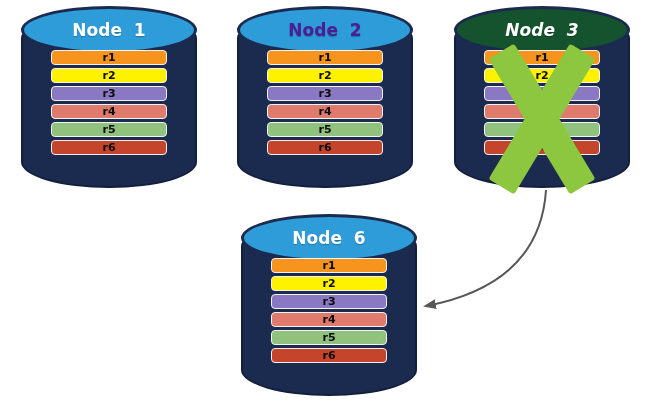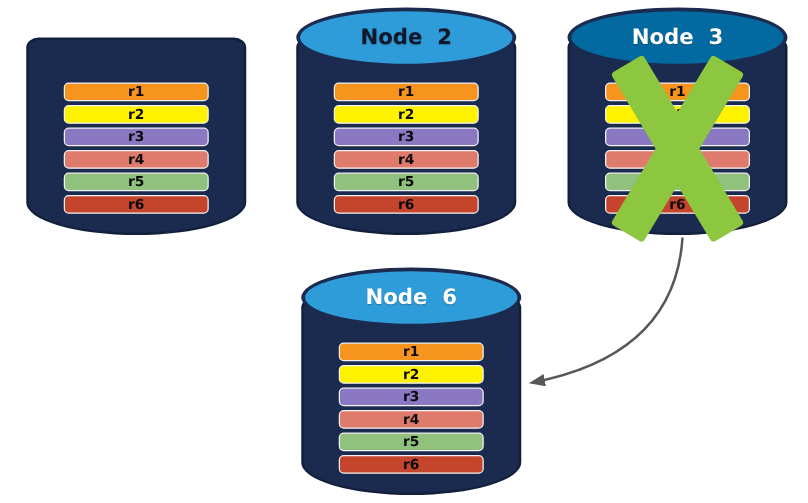--- a/index.html
+++ b/index.html
@@ -23,21 +23,21 @@
     background:#2E9CD8;
     border:3px solid #1B2B4F;box-sizing:border-box;
     border-radius:50%;
     display:flex;align-items:center;justify-content:center;
     z-index:2;
   }
   .node-label{
     color:#ffffff;font-size:17px;font-weight:bold;white-space:pre;
     text-shadow:0 1px 1px rgba(0,0,0,0.25);
   }
-  .rows{position:absolute;left:30px;width:116px;top:60px;z-index:3;}
+  .rows{position:absolute;left:30px;width:116px;top:44px;z-index:3;}
   .row{
     height:15px;box-sizing:border-box;margin-bottom:3px;
     border:1px solid #F2F2F2;border-radius:4px;
     display:flex;align-items:center;justify-content:center;
   }
   .row-label{
     font-size:11px;line-height:13px;font-weight:bold;color:#0a0a0a;
   }
   .cross{position:absolute;left:0;top:0;right:0;bottom:0;z-index:5;}
   .cross .bar{
@@ -48,20 +48,23 @@
   .cross .bar-b{transform:rotate(-31deg);}
   .arrow-svg{position:absolute;left:0;top:0;z-index:4;}
 </style>
 </head>
 <body>
 
 <div id="canvas">
 
   <div class="node node-1">
     <div class="cyl-body" style="background: rgb(27, 43, 79);"></div>
+    <div class="cyl-top" style="background: rgb(46, 156, 216);">
+      <span class="node-label" style="color: rgb(255, 255, 255);">Node  1</span>
+    </div>
     <div class="rows">
         <div class="row" style="background: rgb(247, 148, 30); border-color: rgb(242, 242, 242);">
     <span class="row-label" style="color: rgb(10, 10, 10);">r1</span>
   </div>
         <div class="row" style="background: rgb(255, 242, 0); border-color: rgb(242, 242, 242);">
     <span class="row-label" style="color: rgb(10, 10, 10);">r2</span>
   </div>
         <div class="row" style="background: rgb(138, 120, 194); border-color: rgb(242, 242, 242);">
     <span class="row-label" style="color: rgb(10, 10, 10);">r3</span>
   </div>
@@ -73,21 +76,21 @@
   </div>
         <div class="row" style="background: rgb(197, 69, 44); border-color: rgb(242, 242, 242);">
     <span class="row-label" style="color: rgb(10, 10, 10);">r6</span>
   </div>
       </div>
   </div>
 
   <div class="node node-2">
     <div class="cyl-body" style="background: rgb(27, 43, 79);"></div>
     <div class="cyl-top" style="background: rgb(46, 156, 216);">
-      <span class="node-label" style="color: #0f172a;">Node  2</span>
+      <span class="node-label" style="color: #4c1d95;">Node  2</span>
     </div>
     <div class="rows">
         <div class="row" style="background: rgb(247, 148, 30); border-color: rgb(242, 242, 242);">
     <span class="row-label" style="color: rgb(10, 10, 10);">r1</span>
   </div>
         <div class="row" style="background: rgb(255, 242, 0); border-color: rgb(242, 242, 242);">
     <span class="row-label" style="color: rgb(10, 10, 10);">r2</span>
   </div>
         <div class="row" style="background: rgb(138, 120, 194); border-color: rgb(242, 242, 242);">
     <span class="row-label" style="color: rgb(10, 10, 10);">r3</span>
@@ -99,21 +102,21 @@
     <span class="row-label" style="color: rgb(10, 10, 10);">r5</span>
   </div>
         <div class="row" style="background: rgb(197, 69, 44); border-color: rgb(242, 242, 242);">
     <span class="row-label" style="color: rgb(10, 10, 10);">r6</span>
   </div>
       </div>
   </div>
 
   <div class="node node-3">
     <div class="cyl-body" style="background: rgb(27, 43, 79);"></div>
-    <div class="cyl-top" style="background: #0369a1;">
+    <div class="cyl-top" style="background: #14532d; font-style: italic;">
       <span class="node-label" style="color: rgb(255, 255, 255);">Node  3</span>
     </div>
     <div class="rows">
         <div class="row" style="background: rgb(247, 148, 30); border-color: rgb(242, 242, 242);">
     <span class="row-label" style="color: rgb(10, 10, 10);">r1</span>
   </div>
         <div class="row" style="background: rgb(255, 242, 0); border-color: rgb(242, 242, 242);">
     <span class="row-label" style="color: rgb(10, 10, 10);">r2</span>
   </div>
         <div class="row" style="background: rgb(138, 120, 194); border-color: rgb(242, 242, 242);">

